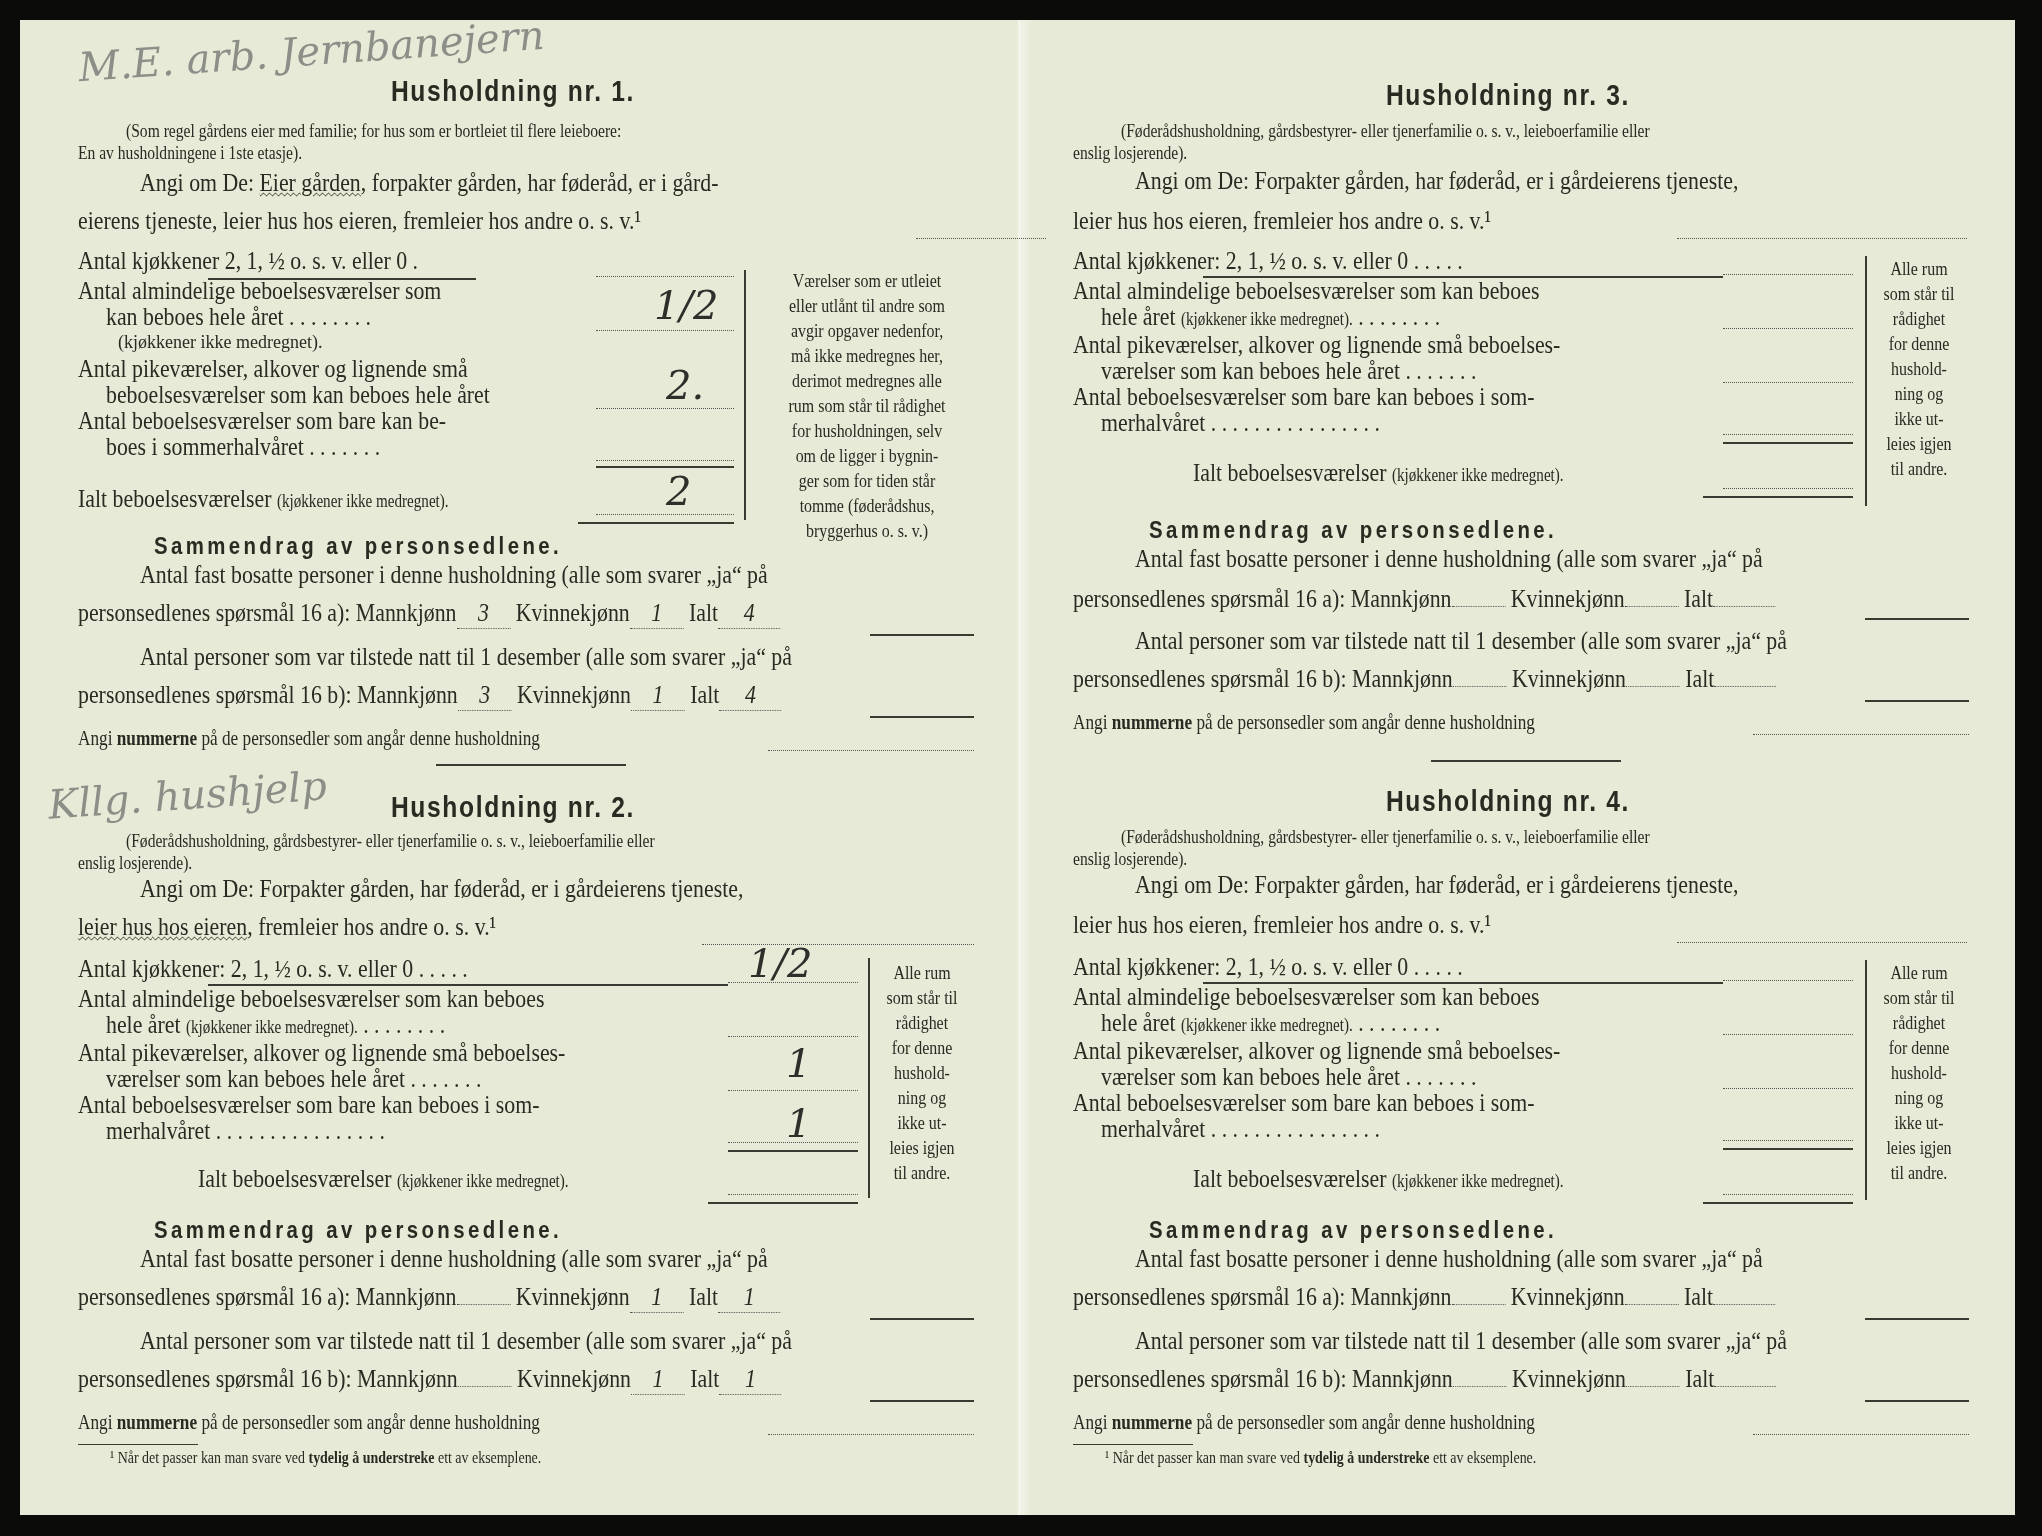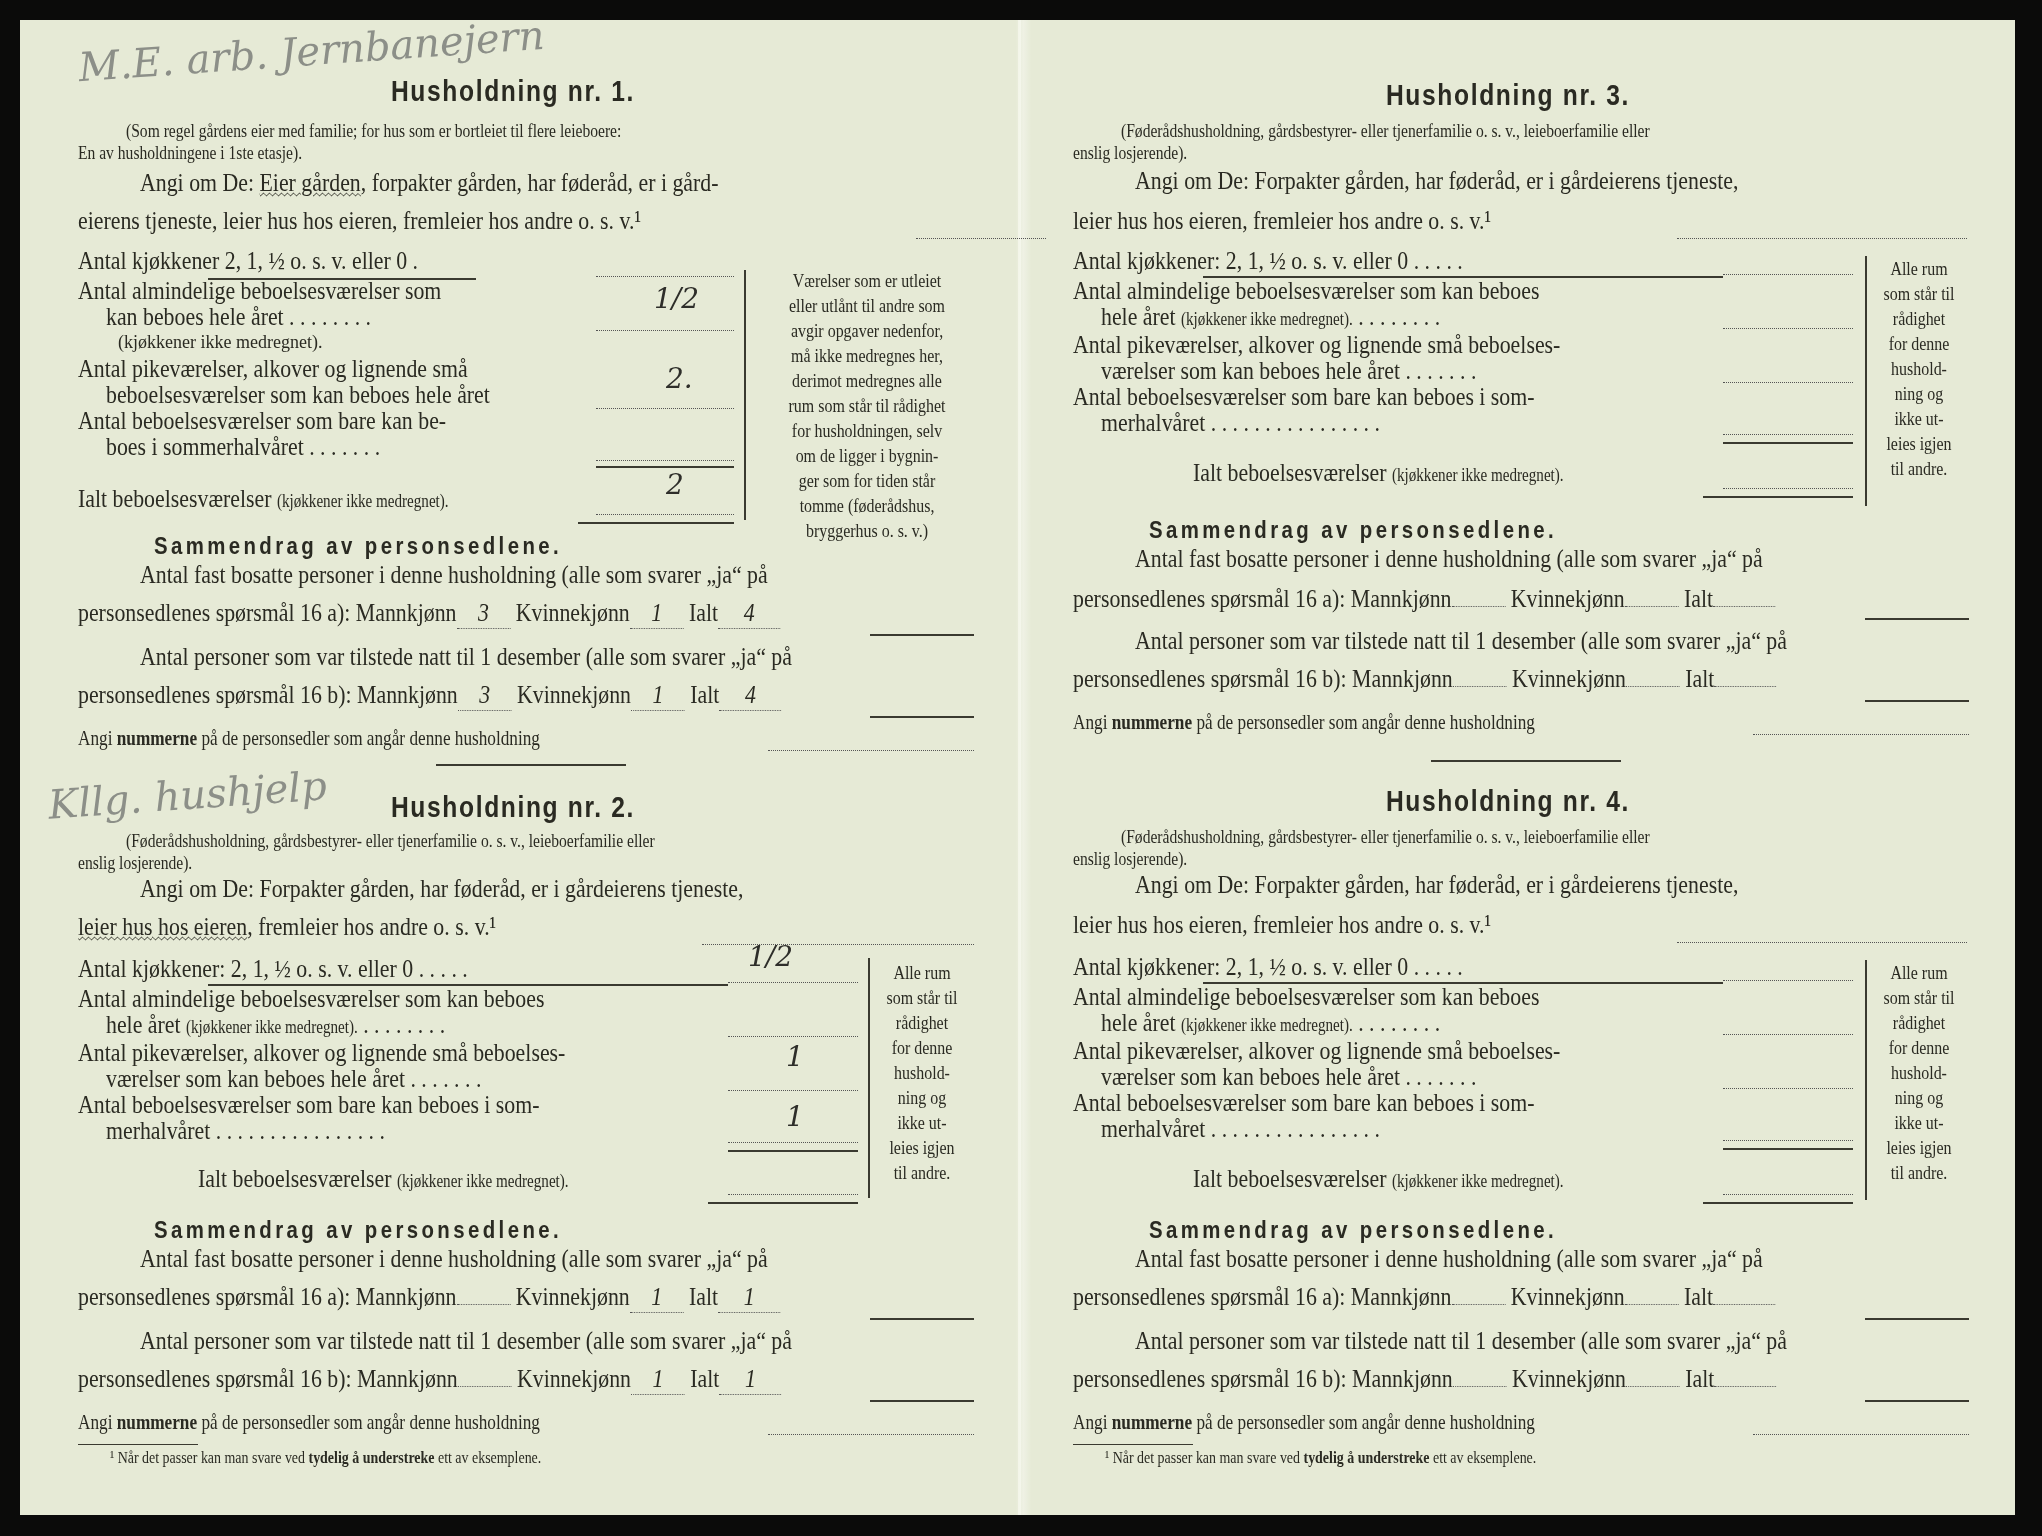--- a/index.html
+++ b/index.html
@@ -14,21 +14,21 @@
   .abs{position:absolute;white-space:nowrap;}
   .title{font-family:"Liberation Sans","DejaVu Sans",sans-serif;font-weight:bold;font-size:30px;letter-spacing:2px;transform:scaleX(.82);transform-origin:center;}
   .note{font-size:19px;transform:scaleX(.82);transform-origin:left;}
   .body{font-size:26px;transform:scaleX(.84);transform-origin:left;}
   .small{font-size:18px;}
   .summary{font-family:"Liberation Sans","DejaVu Sans",sans-serif;font-weight:bold;font-size:24px;letter-spacing:4px;transform:scaleX(.85);transform-origin:center;}
   .foot{font-size:17px;transform:scaleX(.82);transform-origin:left;}
   .side{font-size:19px;text-align:center;line-height:25px;transform:scaleX(.84);transform-origin:center;}
   .dotline{position:absolute;border-bottom:1px dotted #555;height:0;}
   .rule{position:absolute;height:2px;background:#3a3a30;}
-  .hand{position:absolute;font-family:"DejaVu Serif",serif;font-style:italic;color:#2e2e2a;font-size:28px;}
+  .hand{position:absolute;font-family:"DejaVu Serif",serif;font-style:italic;color:#2e2e2a;font-size:40px;}
   .pencil{position:absolute;font-family:"DejaVu Serif",serif;font-style:italic;color:#8c8f88;font-size:40px;}
   .brace{position:absolute;border-left:2px solid #3a3a30;}
   b.bold{font-weight:bold;}
   .uline{text-decoration:underline;text-decoration-style:wavy;text-decoration-thickness:1px;}
 </style>
 </head>
 <body>
 
 <div class="paper"></div>
 <div class="fold"></div>

